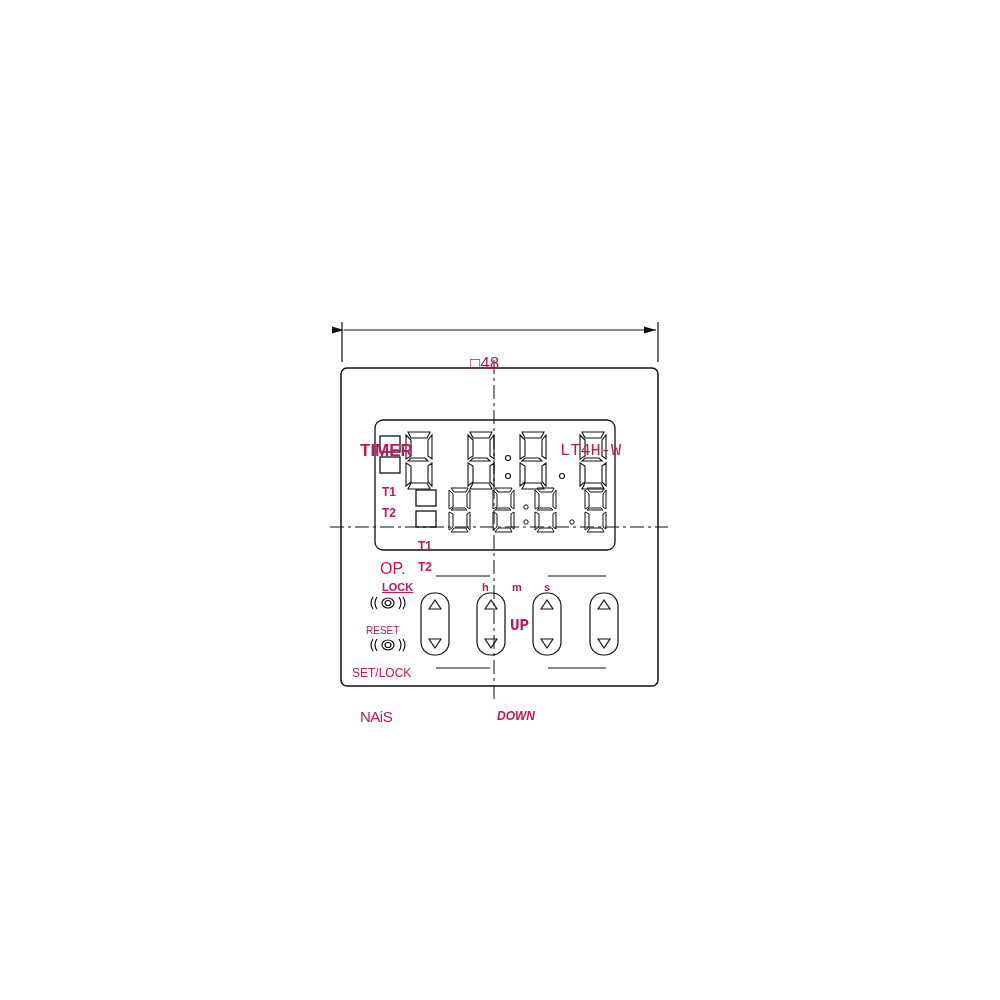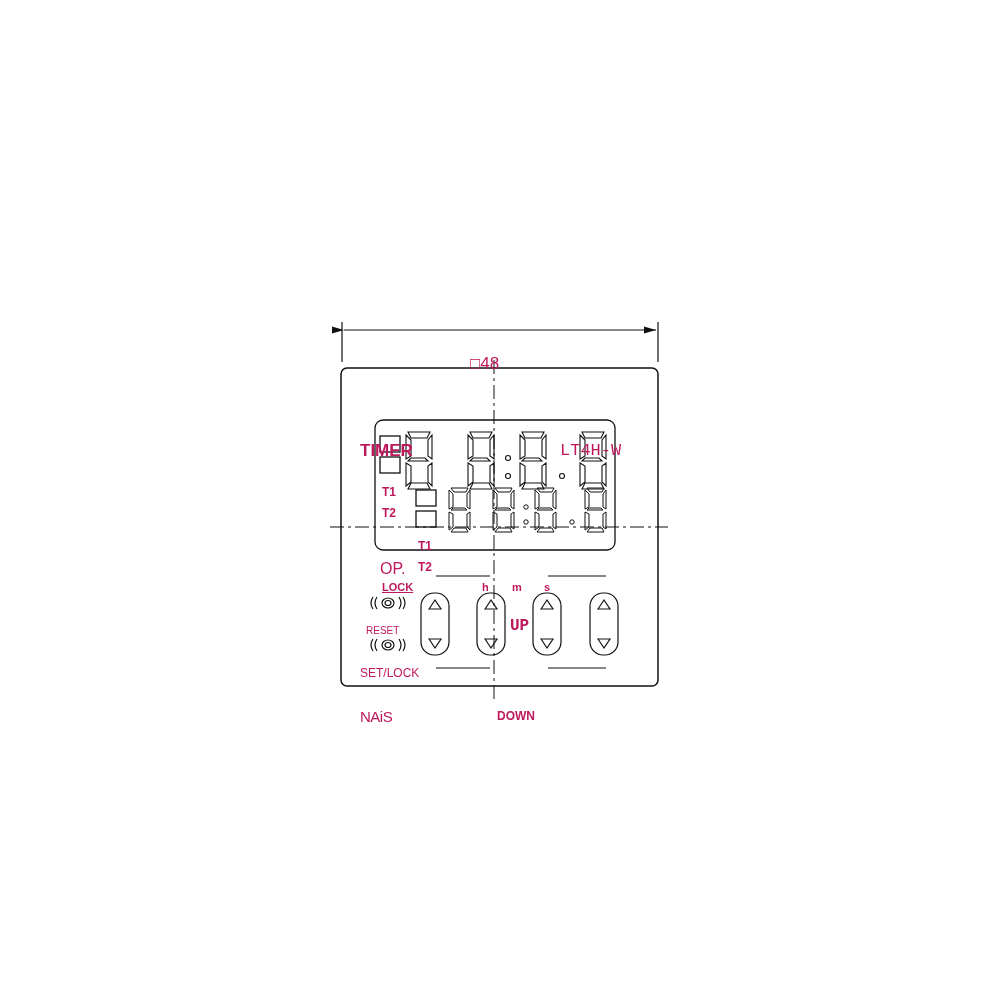--- a/index.html
+++ b/index.html
@@ -121,16 +121,16 @@
 <div class="lbl" style="left:382px;top:458px;font-size:12px;">T2</div>
 <div class="lbl" style="left:418px;top:491px;font-size:12px;">T1</div>
 <div class="lbl" style="left:418px;top:512px;font-size:12px;">T2</div>
 <div class="lbl" style="left:380px;top:512px;font-size:16px;font-weight:normal;">OP.</div>
 <div class="lbl" style="left:382px;top:533px;font-size:11px;text-decoration:underline;">LOCK</div>
 <div class="lbl" style="left:482px;top:533px;font-size:11px;">h</div>
 <div class="lbl" style="left:512px;top:533px;font-size:11px;">m</div>
 <div class="lbl" style="left:544px;top:533px;font-size:11px;">s</div>
 
 <div class="lbl" style="left:510px;top:569px;font-size:16px;font-family:Liberation Mono, monospace;">UP</div>
-<div class="lbl" style="left:497px;top:661px;font-size:12px;">DOWN</div>
+<div class="lbl" style="left:497px;top:661px;font-size:12px;font-style:italic;">DOWN</div>
 <div class="lbl" style="left:366px;top:577px;font-size:10px;font-weight:normal;">RESET</div>
-<div class="lbl" style="left:360px;top:618px;font-size:12px;font-weight:normal;text-align:center;">SET/LOCK</div>
+<div class="lbl" style="left:352px;top:618px;font-size:12px;font-weight:normal;text-align:center;">SET/LOCK</div>
 <div class="lbl" style="left:360px;top:660px;font-size:15px;font-weight:normal;letter-spacing:-0.5px;text-align:right;">NAiS</div>
 
 </body></html>

